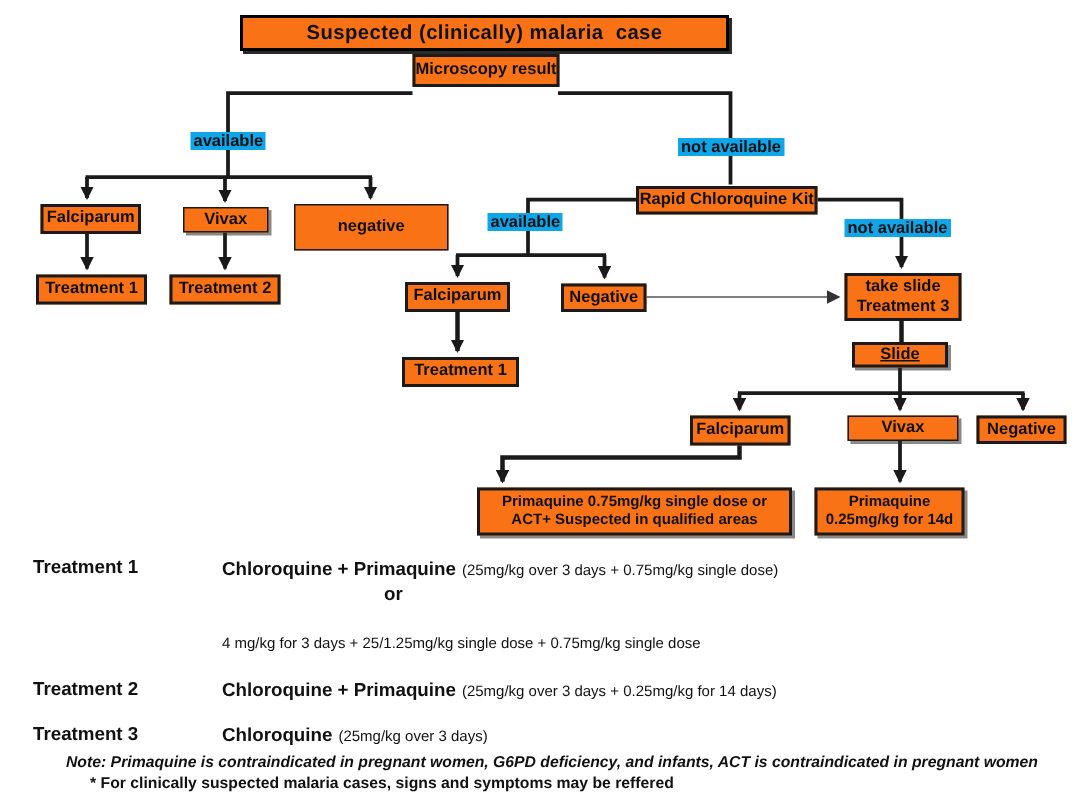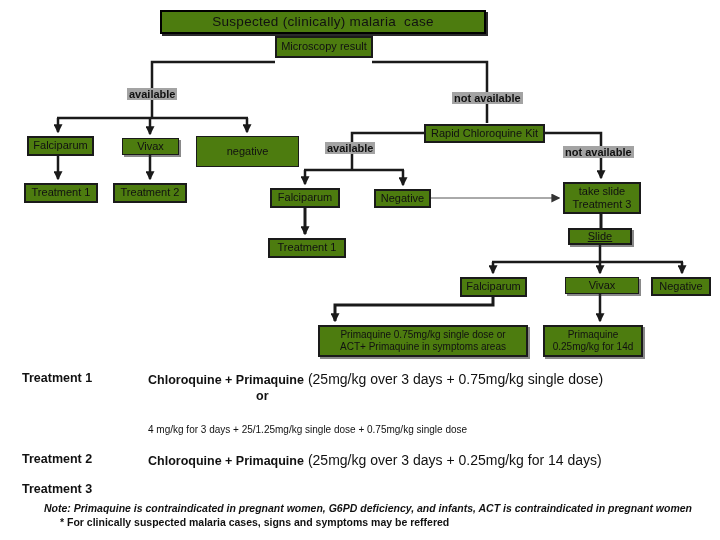--- a/index.html
+++ b/index.html
@@ -2,39 +2,39 @@
 <html><head>
 <meta charset="utf-8">
 <style>
   html,body { margin:0; padding:0; background:#ffffff; }
   .stage {
     position:relative; width:720px; height:540px; background:#ffffff;
     font-family:"Liberation Sans", sans-serif; color:#111; overflow:hidden;
   }
   svg.connectors { position:absolute; left:0; top:0; z-index:1; }
   .node {
-    position:absolute; background:#4d7c0f; border:2px solid #1a1a1a;
+    position:absolute; background:#f97316; border:2px solid #1a1a1a;
     display:flex; flex-direction:column; align-items:center; justify-content:center;
-    font-weight:normal; font-size:11px; line-height:1.2; text-align:center;
+    font-weight:bold; font-size:11px; line-height:1.2; text-align:center;
     box-sizing:border-box; z-index:2; white-space:nowrap;
   }
   .node.b1 { border-width:1px; }
   .node.shadow { box-shadow:2px 2px 0 rgba(40,40,40,0.55); }
   .node.title { font-size:13.5px; letter-spacing:0.3px; border-color:#000;
     box-shadow:2px 2px 0 #2a2a2a; white-space:pre; }
   .node.small { font-size:10px; }
   .underline { text-decoration:underline; }
   .lbl {
-    position:absolute; z-index:3; background:#a3a3a3; font-weight:bold;
+    position:absolute; z-index:3; background:#0ea5e9; font-weight:bold;
     font-size:11px; padding:0 2px; white-space:nowrap;
   }
   .txt { position:absolute; z-index:2; white-space:nowrap; }
   .tlabel { font-weight:bold; font-size:12.5px; }
   .drug { font-weight:bold; font-size:12.5px; }
-  .dose { font-weight:normal; font-size:14px; margin-left:4px; }
+  .dose { font-weight:normal; font-size:10px; margin-left:4px; }
   .plain { font-weight:normal; font-size:10px; }
   .note { font-weight:bold; font-style:italic; font-size:10.5px; }
   .foot { font-weight:bold; font-size:10.5px; }
 </style>
 </head>
 <body>
 
 <div class="stage">
 
   <svg class="connectors" width="720" height="540" viewBox="0 0 720 540">
@@ -109,37 +109,40 @@
   <div class="node shadow" style="left:568px; top:228px; width:64px; height:17px;">
     <span class="underline">Slide</span>
   </div>
 
   <div class="node" style="left:460px; top:277px; width:67px; height:20px;">Falciparum</div>
   <div class="node b1 shadow" style="left:565px; top:277px; width:74px; height:17px;">Vivax</div>
   <div class="node" style="left:651px; top:277px; width:60px; height:19px;">Negative</div>
 
   <div class="node small shadow" style="left:318px; top:325px; width:210px; height:32px;">
     <span>Primaquine 0.75mg/kg single dose or</span>
-    <span>ACT+ Primaquine in symptoms areas</span>
+    <span>ACT+ Suspected in qualified areas</span>
   </div>
   <div class="node small shadow" style="left:543px; top:325px; width:100px; height:32px;">
     <span>Primaquine</span>
     <span>0.25mg/kg for 14d</span>
   </div>
 
   <div class="txt tlabel" style="left:22px; top:371px;">Treatment 1</div>
   <div class="txt" style="left:148px; top:370px;">
     <span class="drug">Chloroquine + Primaquine</span><span class="dose">(25mg/kg over 3 days + 0.75mg/kg single dose)</span>
   </div>
   <div class="txt drug" style="left:256px; top:389px;">or</div>
   <div class="txt plain" style="left:148px; top:424px;">4 mg/kg for 3 days + 25/1.25mg/kg single dose + 0.75mg/kg single dose</div>
 
   <div class="txt tlabel" style="left:22px; top:452px;">Treatment 2</div>
   <div class="txt" style="left:148px; top:451px;">
     <span class="drug">Chloroquine + Primaquine</span><span class="dose">(25mg/kg over 3 days + 0.25mg/kg for 14 days)</span>
   </div>
 
   <div class="txt tlabel" style="left:22px; top:482px;">Treatment 3</div>
+  <div class="txt" style="left:148px; top:481px;">
+    <span class="drug">Chloroquine</span><span class="dose">(25mg/kg over 3 days)</span>
+  </div>
 
   <div class="txt note" style="left:44px; top:502px;">Note: Primaquine is contraindicated in pregnant women, G6PD deficiency, and infants, ACT is contraindicated in pregnant women</div>
   <div class="txt foot" style="left:60px; top:516px;">* For clinically suspected malaria cases, signs and symptoms may be reffered</div>
 
 </div>
 
 </body></html>

